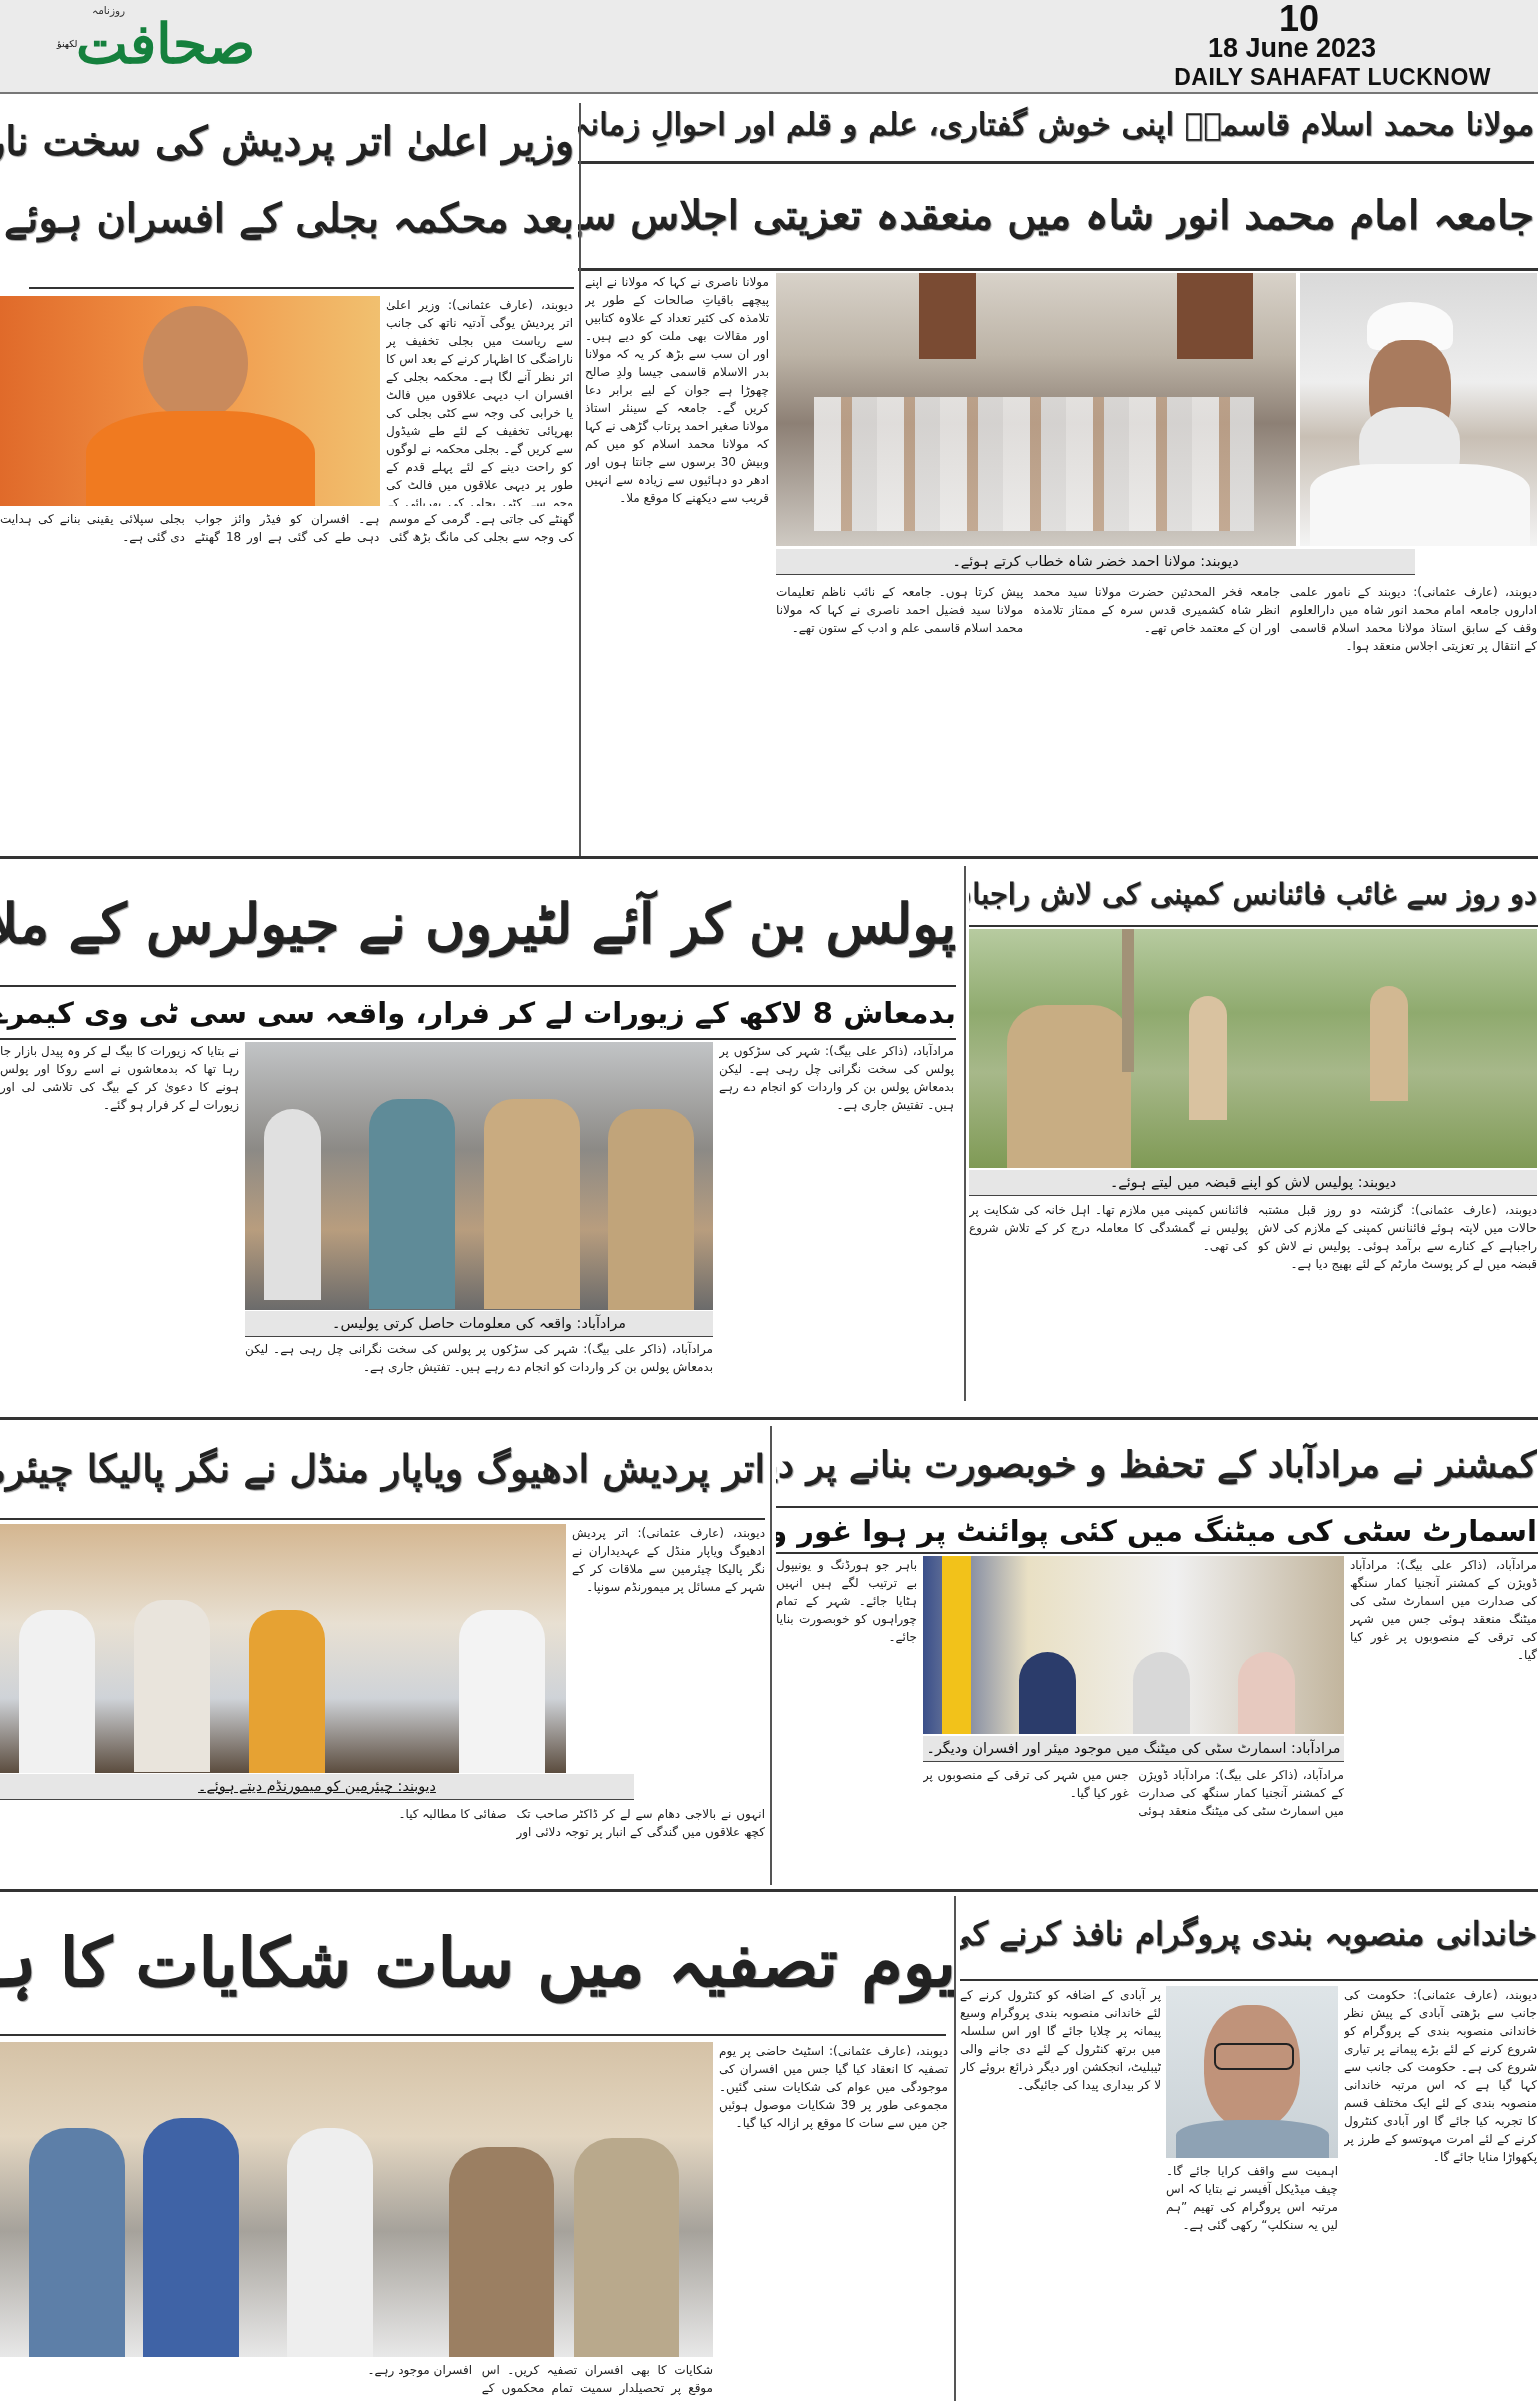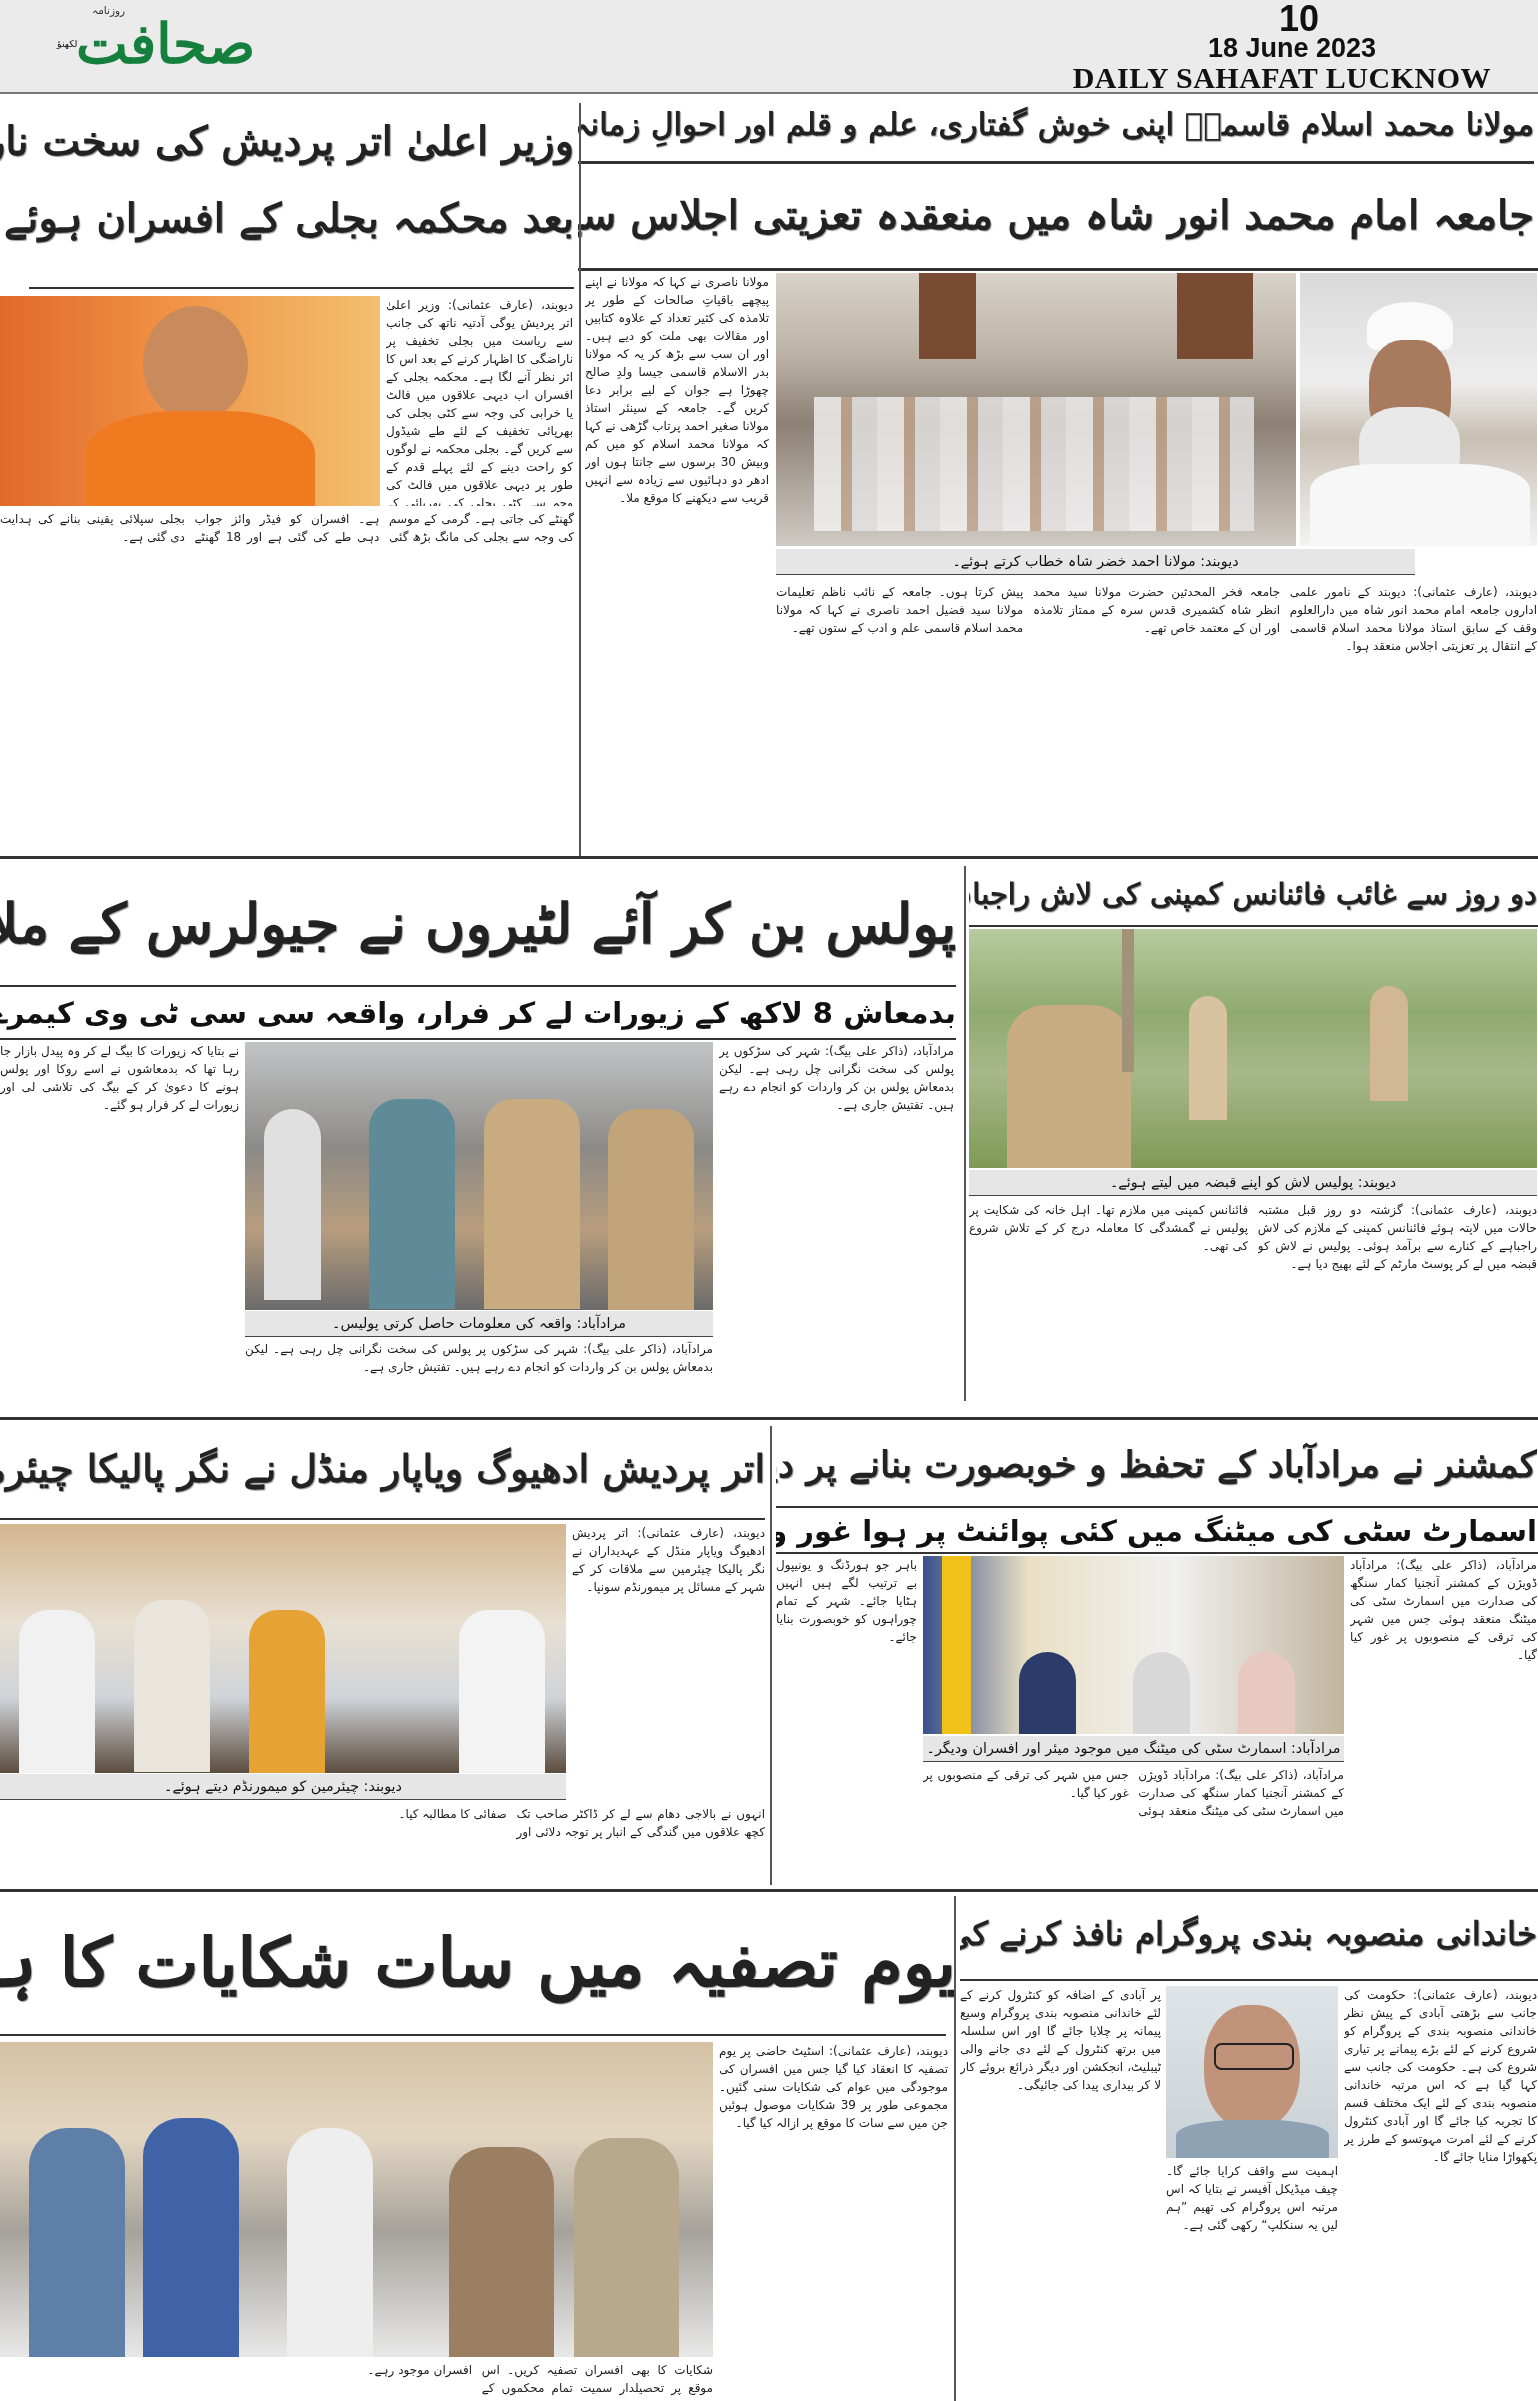--- a/index.html
+++ b/index.html
@@ -3,21 +3,21 @@
 <meta charset="utf-8">
 <style>
   html,body{margin:0;padding:0;background:#fff;}
   body{width:1539px;height:2401px;position:relative;overflow:hidden;font-family:"DejaVu Sans",sans-serif;color:#111;}
   .abs{position:absolute;}
   .masthead{left:0;top:0;width:1539px;height:92px;background:#ebebeb;border-bottom:2.9px solid #777;}
   .logo{left:76px;top:5.7px;font-family:"DejaVu Serif",serif;font-size:55px;font-weight:bold;color:#15803d;direction:rtl;line-height:76px;}
   .logo-small{left:92px;top:3.8px;font-size:10.5px;color:#333;direction:rtl;}
   .page-no{right:220px;top:0px;font-family:"Liberation Sans",sans-serif;font-weight:bold;font-size:36px;line-height:38px;}
   .date{right:163px;top:32.5px;font-family:"Liberation Sans",sans-serif;font-weight:bold;font-size:27px;line-height:31px;}
-  .paper{right:48px;top:65px;font-family:Liberation Serif, serif;font-weight:bold;font-size:30px;line-height:25px;letter-spacing:0.5px;}
+  .paper{right:48px;top:65px;font-family:Liberation Sans, sans-serif;font-weight:bold;font-size:23px;line-height:25px;letter-spacing:0.5px;}
   .hl{direction:rtl;text-align:center;font-family:"DejaVu Serif",serif;font-weight:bold;color:#222;white-space:nowrap;overflow:hidden;text-shadow:1px 1px 1px #999;}
   .rule{background:#333;height:2.9px;}
   .vrule{background:#555;width:1.9px;}
   .photo{overflow:hidden;}
   .cap{background:#e6e6e6;direction:rtl;text-align:center;font-size:14.3px;line-height:25px;color:#111;white-space:nowrap;overflow:hidden;border-bottom:1.9px solid #444;}
   .cols{direction:rtl;display:flex;gap:9.6px;}
   .col{flex:1;font-size:12px;line-height:18px;text-align:justify;color:#222;overflow:hidden;direction:rtl;}
   .subhl{background:#fff;direction:rtl;text-align:center;font-weight:bold;font-size:29px;white-space:nowrap;overflow:hidden;}
 </style>
 </head>
@@ -102,21 +102,21 @@
 <div class="abs rule" style="left:0;top:1417px;width:1539px;"></div>
 
 <div class="abs hl" style="left:0;top:1426px;width:765px;height:86px;font-size:38px;line-height:86px;">اتر پردیش ادھیوگ ویاپار منڈل نے نگر پالیکا چیئرمین کو سونپا میمورنڈم</div>
 <div class="abs rule" style="left:0;top:1518px;width:765px;height:1.9px;"></div>
 <div class="abs photo" style="left:0;top:1524px;width:566px;height:249px;background:linear-gradient(180deg,#d4b690 0%,#e8e0d2 40%,#cfd3d8 70%,#5b4c3e 100%);">
   <div style="position:absolute;left:19px;top:86px;width:76px;height:163px;border-radius:29px 29px 0 0;background:#f1f1f1;"></div>
   <div style="position:absolute;left:134px;top:76px;width:76px;height:172px;border-radius:29px 29px 0 0;background:#e9e4dc;"></div>
   <div style="position:absolute;left:249px;top:86px;width:76px;height:163px;border-radius:29px 29px 0 0;background:#e6a233;"></div>
   <div style="position:absolute;left:459px;top:86px;width:86px;height:163px;border-radius:29px 29px 0 0;background:#f3f3f3;"></div>
 </div>
-<div class="abs cap" style="left:0;top:1774px;width:566px;">دیوبند: چیئرمین کو میمورنڈم دیتے ہوئے۔</div>
+<div class="abs cap" style="left:0;top:1774px;width:634px;text-decoration:underline;">دیوبند: چیئرمین کو میمورنڈم دیتے ہوئے۔</div>
 <div class="abs col" style="left:572px;top:1524px;width:193px;height:277px;">دیوبند، (عارف عثمانی): اتر پردیش ادھیوگ ویاپار منڈل کے عہدیداران نے نگر پالیکا چیئرمین سے ملاقات کر کے شہر کے مسائل پر میمورنڈم سونپا۔</div>
 <div class="abs col" style="left:0;top:1805px;width:765px;height:75px;column-count:3;column-gap:9.6px;">انہوں نے بالاجی دھام سے لے کر ڈاکٹر صاحب تک کچھ علاقوں میں گندگی کے انبار پر توجہ دلائی اور صفائی کا مطالبہ کیا۔</div>
 <div class="abs vrule" style="left:770px;top:1426px;height:459px;"></div>
 
 <div class="abs hl" style="left:776px;top:1426px;width:761px;height:76px;font-size:36px;line-height:76px;">کمشنر نے مرادآباد کے تحفظ و خوبصورت بنانے پر دیا زور</div>
 <div class="abs rule" style="left:776px;top:1506px;width:763px;height:1.9px;"></div>
 <div class="abs subhl" style="left:776px;top:1510px;width:761px;height:42px;line-height:42px;">اسمارٹ سٹی کی میٹنگ میں کئی پوائنٹ پر ہوا غور و خوص</div>
 <div class="abs rule" style="left:776px;top:1552px;width:763px;height:1.9px;"></div>
 <div class="abs photo" style="left:923px;top:1556px;width:421px;height:178px;background:linear-gradient(90deg,#3a4f8a 0%,#e9e0c4 25%,#f0f0f0 60%,#c2b59d 100%);">
   <div style="position:absolute;left:19px;top:0;width:29px;height:178px;background:#f2c21a;"></div>

